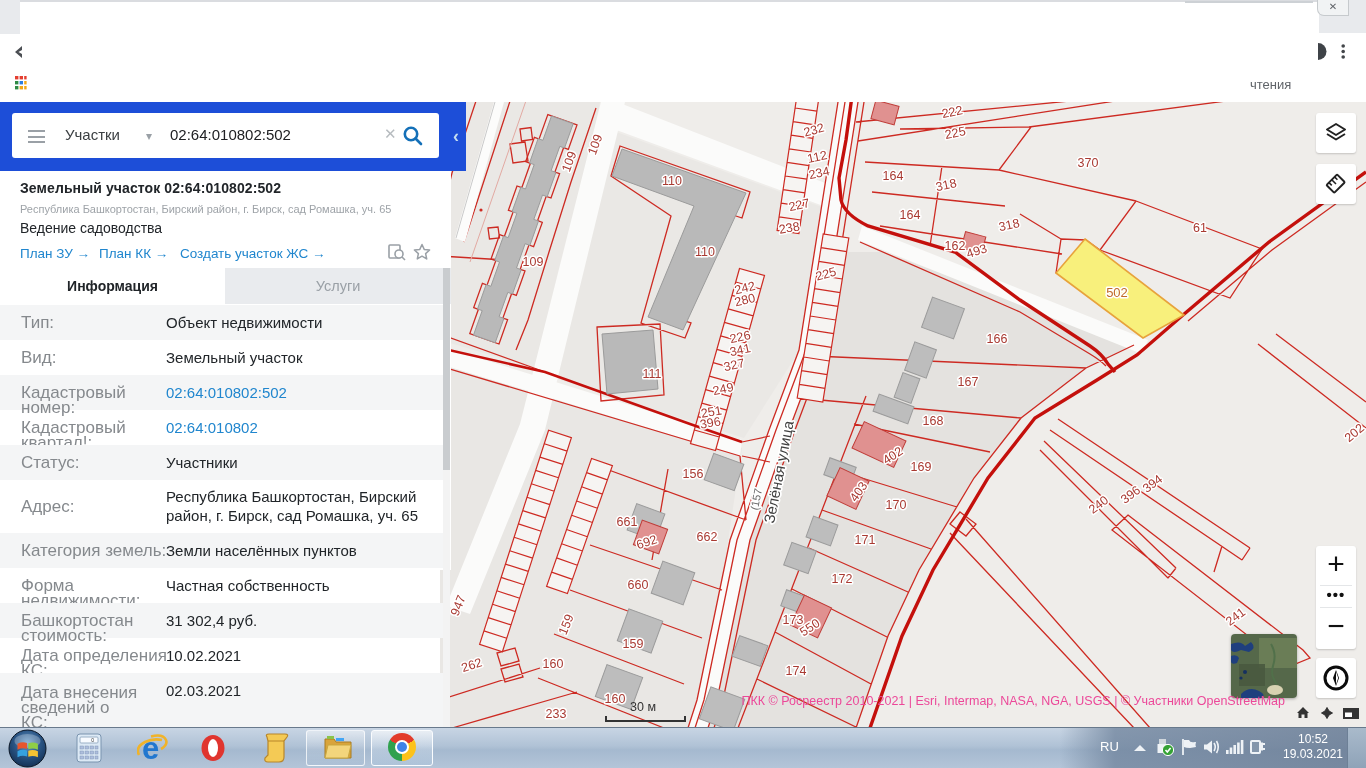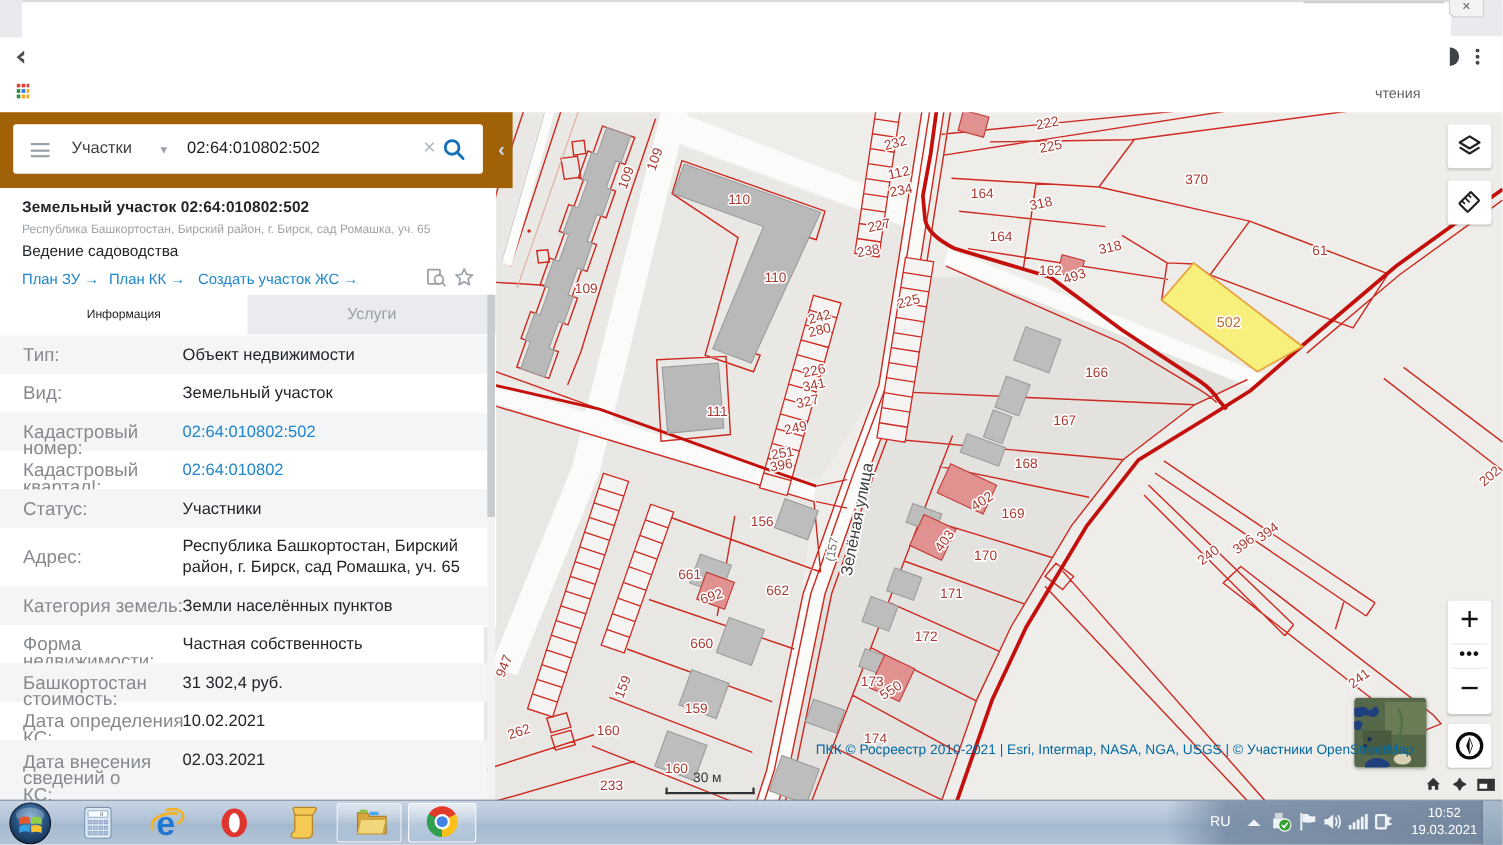--- a/index.html
+++ b/index.html
@@ -6,58 +6,58 @@
 .abs{position:absolute}
 #mapsvg{position:absolute;left:0;top:0}
 
 #topline{left:0;top:0;width:1366px;height:2px;background:#dadce0}
 #tlgrey{left:0;top:0;width:20px;height:34px;background:#e8eaed}
 #trgrey{left:1319px;top:0;width:47px;height:33px;background:#e8eaed}
 #xbtn{left:1317px;top:0;width:32px;height:16px;background:#f1f3f4;border:1px solid #c6cacd;border-top:none;border-radius:0 0 0 7px;color:#5f6368;font-size:10px;line-height:14px;text-align:center}
 #tabline{left:1185px;top:1px;width:128px;height:2px;background:#cdd1d5}
 #chtenia{left:1250px;top:77px;width:101px;text-align:left;font-size:13px;color:#5f6368}
 
-#hdr{left:0;top:102px;width:466px;height:69px;background:#a16207}
+#hdr{left:0;top:102px;width:466px;height:69px;background:#1d4ed8}
 #sbox{left:12px;top:11px;width:427px;height:45px;background:#fff;border-radius:3px}
 #hamb span{display:block;width:17px;height:2px;background:#9aa0a6;margin-bottom:3.5px}
 #hamb{left:16px;top:17px}
 #seltxt{left:53px;top:13px;font-size:15px;color:#3c4043}
 #selchev{left:134px;top:16px;color:#9aa0a6;font-size:12px}
 #query{left:158px;top:13px;font-size:15px;color:#202124}
 #xclear{left:372px;top:12px;font-size:15px;color:#b6bbbf}
 #mag{left:390px;top:12px}
 #collap{left:453px;top:24px;color:#c3dcf0;font-size:18px;font-weight:bold}
 
 #panel{left:0;top:171px;width:451px;height:399px;background:#fff}
 #ptitle{left:20px;top:9px;font-size:14px;font-weight:bold;color:#212529;letter-spacing:.1px}
 #paddr{left:20px;top:32px;font-size:11px;color:#9ea3a8}
 #puse{left:20px;top:49px;font-size:14px;color:#212529}
 .plink{font-size:13.5px;color:#2086ce;top:75px}
 #pl1{left:20px}#pl2{left:99px}#pl3{left:180px}
 #tabs{left:0;top:97px;width:451px;height:36px}
-#tab1{left:0;top:0;width:225px;height:36px;background:#fff;text-align:center;line-height:36px;font-size:11px;font-weight:normal;color:#212529}
+#tab1{left:0;top:0;width:225px;height:36px;background:#fff;text-align:center;line-height:36px;font-size:14px;font-weight:bold;color:#212529}
 #tab2{left:225px;top:0;width:226px;height:36px;background:#e9ebee;text-align:center;line-height:36px;font-size:14.5px;color:#9aa0a6}
 .row{left:0;width:443px}
 .row .lab{position:absolute;left:21px;width:150px;font-size:17px;color:#85898d}
 .row .val{position:absolute;left:166px;font-size:15px;color:#212529}
 .g{background:#f4f5f6}
 .bl{color:#2086ce !important}
 #scrtrack{left:443px;top:97px;width:7px;height:460px;background:#f3f3f3}
 #scrthumb{left:443px;top:97px;width:7px;height:202px;background:#c9cccf}
 
 .mbtn{background:#fff;border-radius:3px;box-shadow:0 1px 2px rgba(0,0,0,.18)}
 #lay{left:1316px;top:113px;width:40px;height:40px}
 #rul{left:1316px;top:164px;width:40px;height:40px}
 #zoomstk{left:1316px;top:546px;width:40px;height:103px}
 #zoomstk .zc{position:absolute;left:0;width:40px;text-align:center;color:#111}
 #cmp{left:1316px;top:658px;width:40px;height:40px}
 #satthumb{left:1231px;top:634px;width:66px;height:64px;border-radius:4px;box-shadow:0 1px 3px rgba(0,0,0,.3);overflow:hidden}
 #scalebar{left:605px;top:716px;width:81px;height:6px;border-left:2px solid #333;border-right:2px solid #333;border-bottom:2px solid #333}
 #scalelab{left:630px;top:700px;font-size:12.5px;color:#333}
-#attrib{left:740px;top:674px;width:545px;text-align:right;font-size:12.5px;color:#0369a1}
+#attrib{left:740px;top:694px;width:545px;text-align:right;font-size:12.5px;color:#ec4899}
 
 #taskbar{left:0;top:728px;width:1366px;height:40px;background:linear-gradient(180deg,#c8d5e4 0%,#b0c2d6 45%,#a5b9cf 55%,#b4c5d8 100%)}
 #tbdark{left:1060px;top:0;width:306px;height:40px;background:linear-gradient(90deg,rgba(110,130,155,0) 0%,rgba(110,130,155,.75) 18%,rgba(104,122,146,.82) 100%)}
 #tbtop{left:0;top:727px;width:1366px;height:1px;background:#68798c}
 .tbic{top:5px}
 #deskbtn{left:1347px;top:0;width:19px;height:40px;background:linear-gradient(180deg,#a9bACB,#8fa3b8);border-left:1px solid #6d8096}
 #trayRU{left:1100px;top:11px;color:#fff;font-size:13px}
 #trayclock{left:1282px;top:4px;width:62px;color:#fff;font-size:12px;text-align:center;line-height:15px}
 .fr{position:absolute;top:2px;height:36px;border:1px solid rgba(255,255,255,.75);border-radius:3px;background:linear-gradient(180deg,rgba(255,255,255,.45),rgba(255,255,255,.12) 48%,rgba(160,185,210,.25))}
 </style></head>

